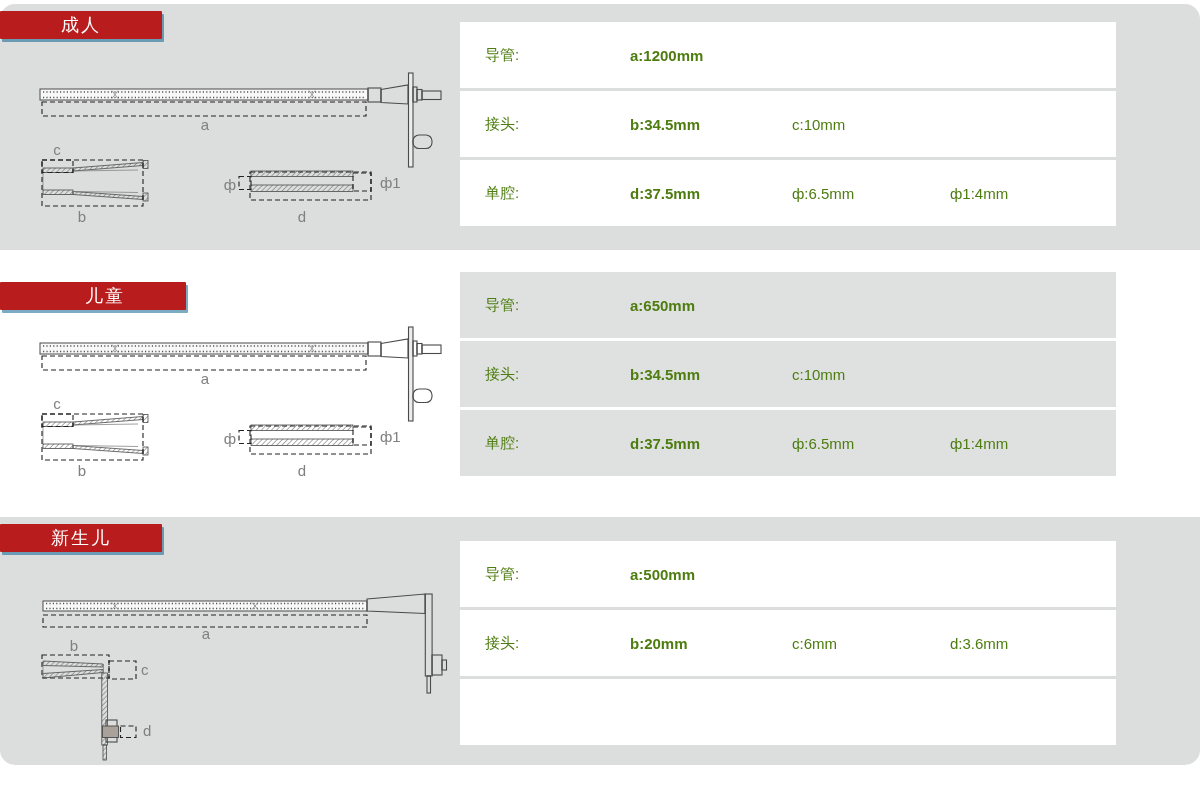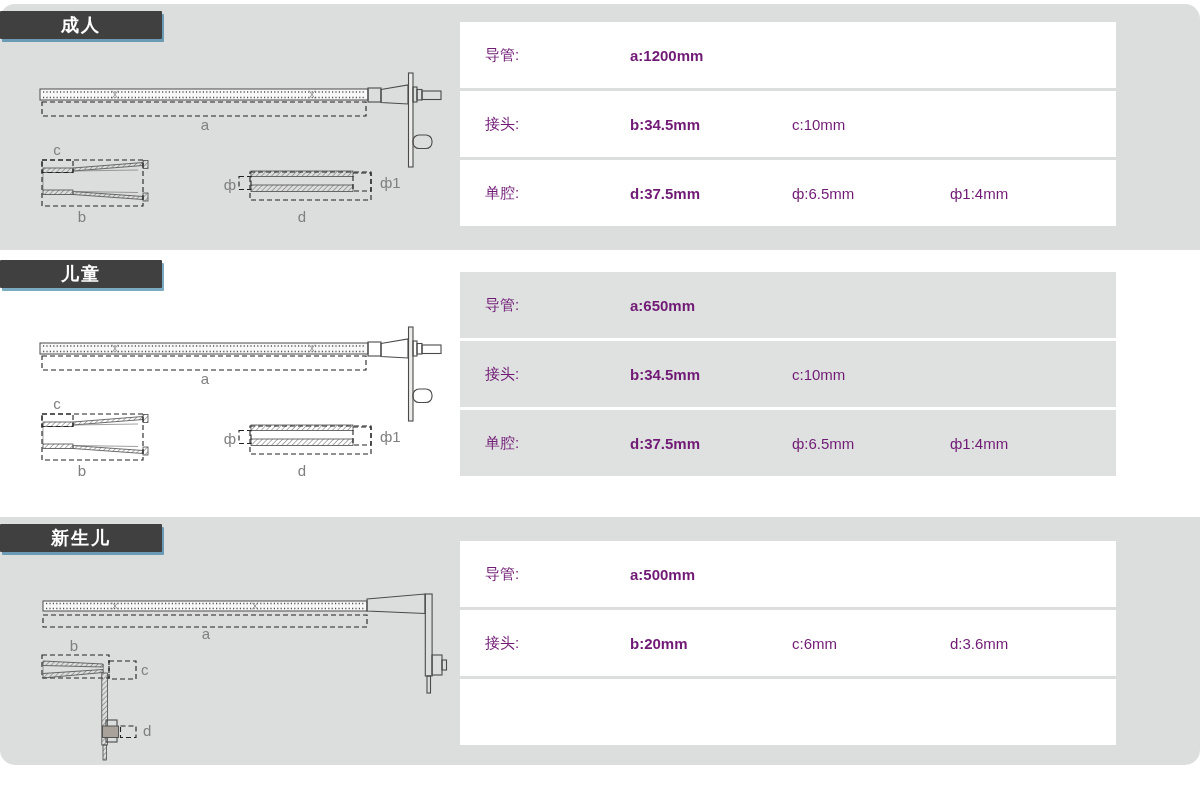--- a/index.html
+++ b/index.html
@@ -6,36 +6,36 @@
   body{font-family:"Liberation Sans",sans-serif;}
   .page{position:relative;width:1200px;height:809px;background:#fff;overflow:hidden;}
 
   .panel{position:absolute;left:0;width:1200px;}
   .panel.gray{background:#dcdedd;}
   #panel-adult{top:4px;height:246px;border-radius:15px 15px 0 0;}
   #panel-child{top:258px;height:237px;background:#ffffff;}
   #panel-newborn{top:499px;height:248px;border-radius:0 0 15px 15px;margin-top:18px;}
 
   .tab{position:absolute;left:0;top:7px;width:162px;height:28px;
-       background:#404040;color:#ffffff;font-size:18px;letter-spacing:2px;
+       background:#b91c1c;color:#ffffff;font-size:18px;letter-spacing:2px;
        display:flex;align-items:center;justify-content:center;
-       box-shadow:2px 3px 0 rgba(15,100,145,.55);border-radius:1px;font-weight:bold;}
-  #panel-child .tab{top:2px;}
+       box-shadow:2px 3px 0 rgba(15,100,145,.55);border-radius:1px;}
+  #panel-child .tab{top:24px;padding-left:24px;}
 
   .drawing{position:absolute;left:0;top:0;}
 
   .spec-table{position:absolute;left:460px;width:656px;}
   #panel-adult  .spec-table{top:18px;}
   #panel-child  .spec-table{top:14px;}
   #panel-newborn .spec-table{top:24px;}
   .spec-row{position:relative;height:66px;margin-bottom:3px;}
   .gray-variant .spec-row{background:#ffffff;}
   .white-variant .spec-row{background:#dfe1e0;}
   .spec-row span{position:absolute;top:50%;transform:translateY(-50%);
-                 font-size:15px;color:#701a75;white-space:nowrap;text-align:center;}
+                 font-size:15px;color:#4d7c0f;white-space:nowrap;text-align:center;}
   .cell-label{left:25px;color:#606060;}
   .cell-0{left:170px;font-weight:bold;}
   .cell-1{left:332px;}
   .cell-2{left:490px;}
 
   svg text{font-family:"Liberation Sans",sans-serif;font-size:15px;fill:#808080;}
   .ln{fill:none;stroke:#4a4a4a;stroke-width:1.1;}
   .lnF{fill:#ececeb;stroke:#4a4a4a;stroke-width:1.1;}
   .tubeFill{fill:#f7f8f7;stroke:#4a4a4a;stroke-width:1;}
   .dots{stroke:#555;stroke-width:1.4;stroke-dasharray:1.2 2.2;fill:none;}

